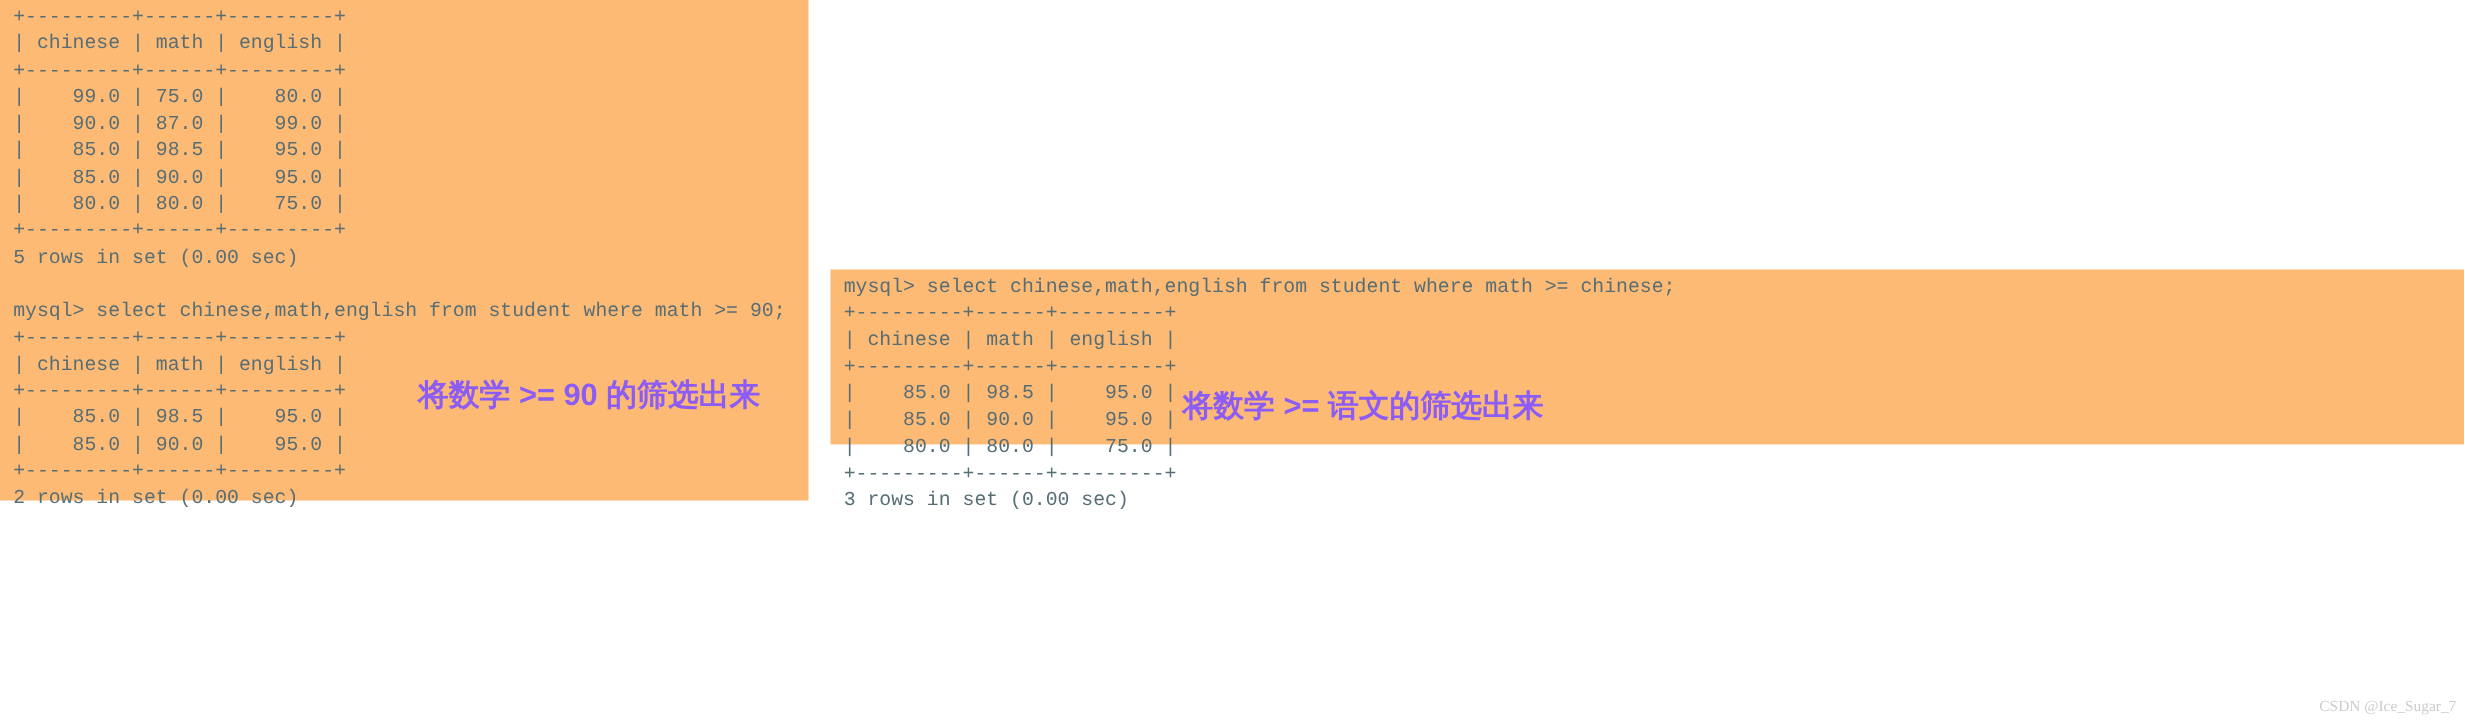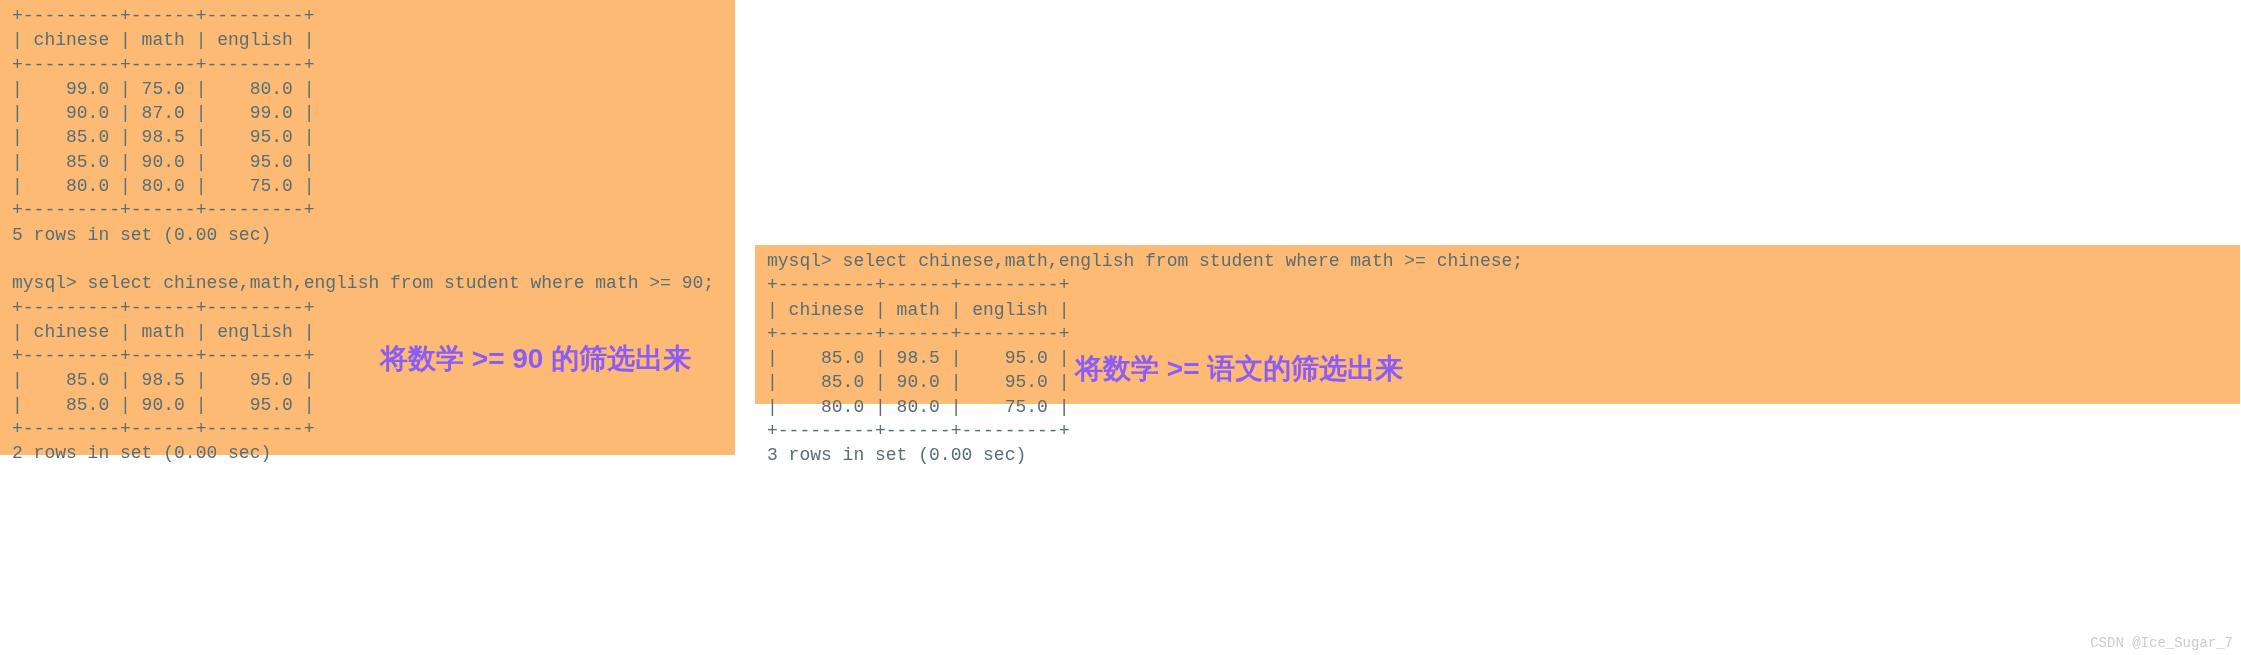--- a/index.html
+++ b/index.html
@@ -51,21 +51,21 @@
       left: 1075px;
       top: 337px;
       margin-top: 13px;
     }
     .watermark {
       position: absolute;
       right: 8px;
       bottom: 4px;
       color: #cccccc;
       font-size: 14px;
-      font-family: Liberation Mono, monospace;
+      font-family: Liberation Serif, serif;
       text-align: right;
     }
   </style>
 </head>
 <body>
 
 <div class="terminal terminal-left"><span>+---------+------+---------+</span>
 <span>| chinese | math | english |</span>
 <span>+---------+------+---------+</span>
 <span>|    99.0 | 75.0 |    80.0 |</span>

